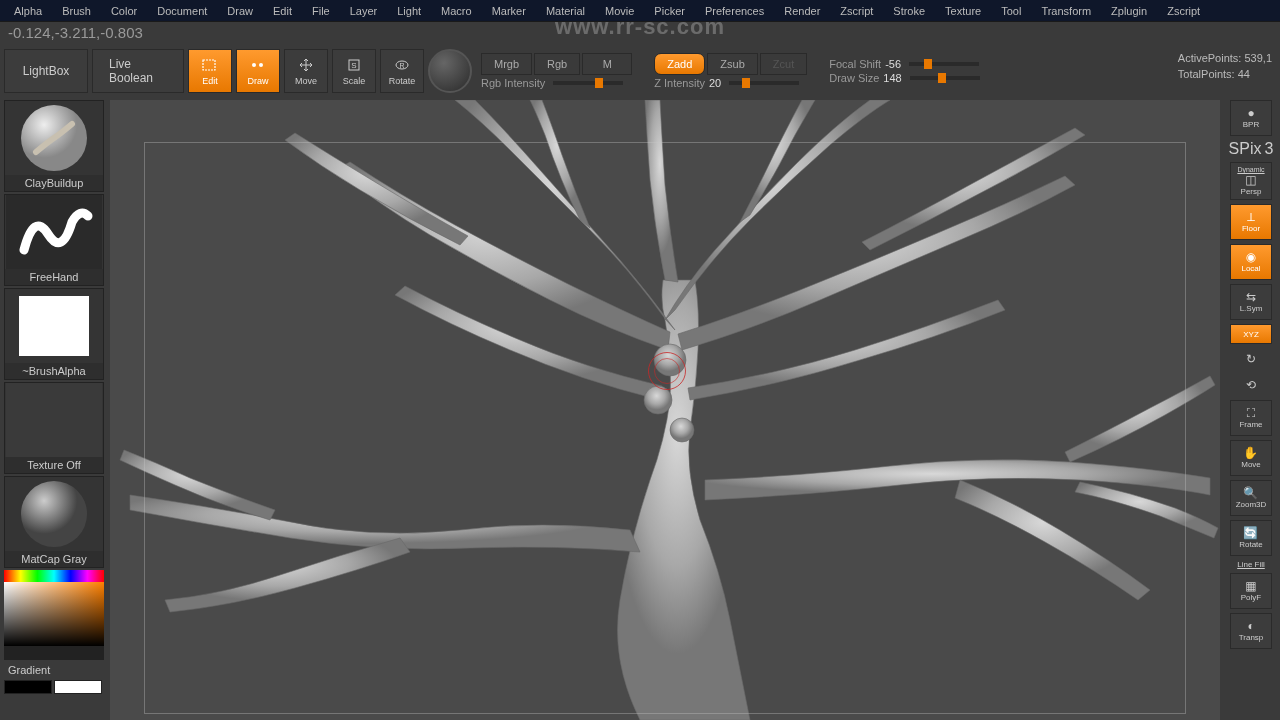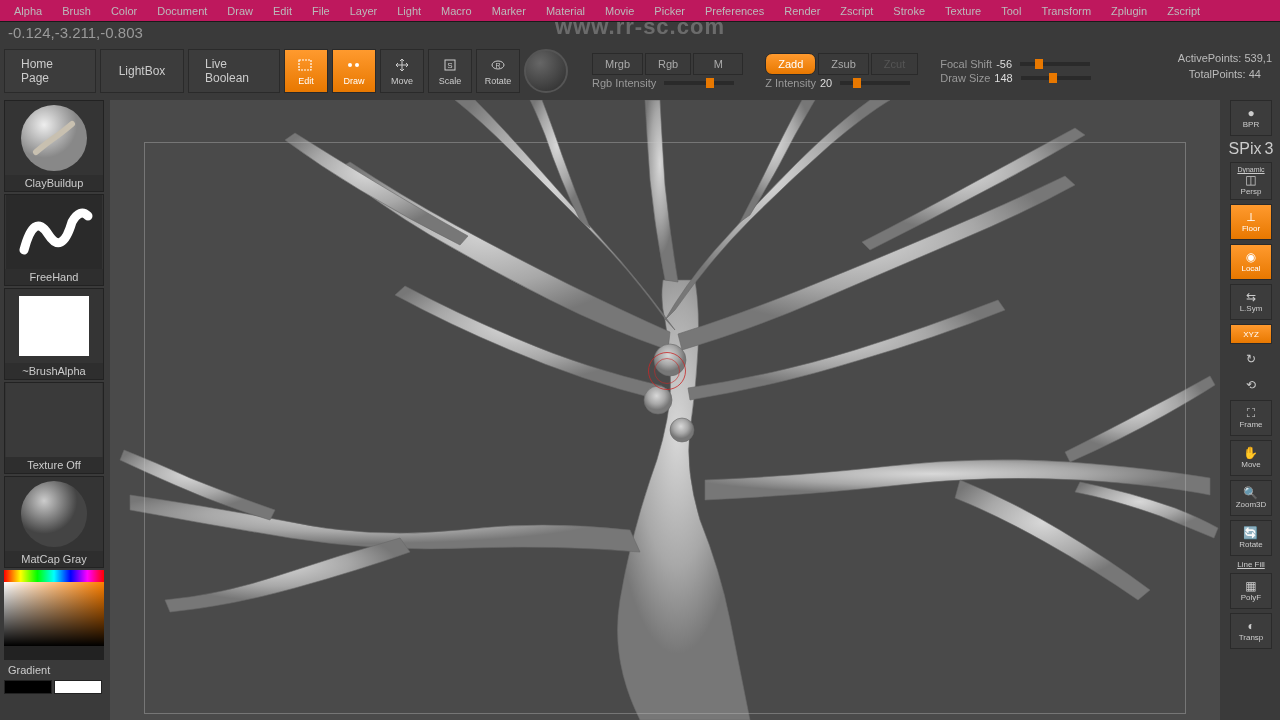--- a/index.html
+++ b/index.html
@@ -1,19 +1,19 @@
 <!DOCTYPE html>
 <html><head>
 <meta charset="utf-8">
 <style>
 * { margin: 0; padding: 0; box-sizing: border-box; font-family: Arial, sans-serif; user-select: none; }
 body { width: 1280px; height: 720px; background: #3a3a3a; color: #aaa; overflow: hidden; position: relative; }
 
 
-.menubar { height: 22px; background: #be185d; display: flex; align-items: center; padding: 0 4px; gap: 0; border-bottom: 1px solid #1a1a1a; }
+.menubar { height: 22px; background: #0f172a; display: flex; align-items: center; padding: 0 4px; gap: 0; border-bottom: 1px solid #1a1a1a; }
 .menubar .mi { padding: 3px 10px; font-size: 11px; color: #bbb; cursor: pointer; }
 
 
 .coords { position: absolute; top: 24px; left: 8px; font-size: 15px; color: #999; }
 
 
 .wm { position: absolute; top: 14px; left: 50%; transform: translateX(-50%); font-size: 22px; font-weight: bold; color: rgba(255,255,255,0.25); letter-spacing: 1px; }
 
 
 .toolbar2 { position: absolute; top: 46px; left: 0; right: 0; height: 50px; display: flex; align-items: center; gap: 4px; padding: 0 4px; }
@@ -31,21 +31,21 @@
 .pill { height: 22px; padding: 0 12px; background: #3a3a3a; border: 1px solid #2a2a2a; color: #aaa; font-size: 11px; display: flex; align-items: center; cursor: pointer; }
 .pill.orange { background: linear-gradient(#ff9a2e,#e87800); color: #fff; border-radius: 7px; }
 
 
 .sliderlbl { font-size: 11px; color: #999; display: flex; align-items: center; gap: 4px; }
 .sliderlbl .val { color: #ddd; }
 .slider { width: 70px; height: 4px; background: #2a2a2a; position: relative; margin-left: 4px; }
 .slider .knob { position: absolute; top: -3px; width: 8px; height: 10px; background: #e87800; }
 
 
-.rstats { position: absolute; top: 50px; right: 8px; font-size: 11px; color: #bbb; text-align: center; line-height: 16px; }
+.rstats { position: absolute; top: 50px; right: 8px; font-size: 11px; color: #bbb; text-align: left; line-height: 16px; }
 
 
 .leftpanel { position: absolute; top: 100px; left: 4px; width: 100px; display: flex; flex-direction: column; gap: 2px; }
 .lcard { width: 100px; display: flex; flex-direction: column; align-items: center; background: #343434; border: 1px solid #222; }
 .lcard .thumb { width: 96px; height: 74px; display: flex; align-items: center; justify-content: center; }
 .lcard .lbl { width: 100%; text-align: center; font-size: 11px; color: #ccc; padding: 2px 0; background: #2e2e2e; }
 
 
 .colorpick { width: 100px; height: 90px; position: relative; background: #222; }
 .colorpick .hue { position: absolute; top: 0; left: 0; right: 0; height: 12px; background: linear-gradient(90deg, red, yellow, lime, cyan, blue, magenta, red); }
@@ -96,21 +96,20 @@
   <div class="mi">Tool</div>
   <div class="mi">Transform</div>
   <div class="mi">Zplugin</div>
   <div class="mi">Zscript</div>
 </div>
 
 <div class="coords">-0.124,-3.211,-0.803</div>
 <div class="wm">www.rr-sc.com</div>
 
 <div class="toolbar2">
-  <div class="tbbtn" style="width:92px">Home Page</div>
   <div class="tbbtn" style="width:84px">LightBox</div>
   <div class="tbbtn" style="width:92px">Live Boolean</div>
 
   <div class="ticon orange">
     <div class="icn">
         <svg width="20" height="16" viewBox="0 0 20 16">
           <rect x="3" y="3" width="12" height="10" fill="none" stroke="#fff" stroke-width="1.2" stroke-dasharray="2 1"></rect>
         </svg>
       </div>
     <div>Edit</div>
@@ -146,21 +145,21 @@
         <svg width="20" height="16">
           <path d="M4 8a6 4 0 1 0 12 0a6 4 0 1 0 -12 0" fill="none" stroke="#ccc"></path>
           <text x="10" y="11" font-size="7" fill="#ccc" text-anchor="middle">R</text>
         </svg>
       </div>
     <div>Rotate</div>
   </div>
 
   <div class="matcircle"></div>
 
-  <div style="display:flex;flex-direction:column;gap:2px;margin-left:20px">
+  <div style="display:flex;flex-direction:column;gap:2px;margin-left:5px">
     <div style="display:flex;gap:2px">
       <div class="pill">Mrgb</div>
       <div class="pill">Rgb</div>
       <div class="pill" style="width:50px;justify-content:center">M</div>
     </div>
     <div class="sliderlbl">
       <span>Rgb Intensity</span>
       <div class="slider">
           <div class="knob" style="left:60%"></div>
         </div>

